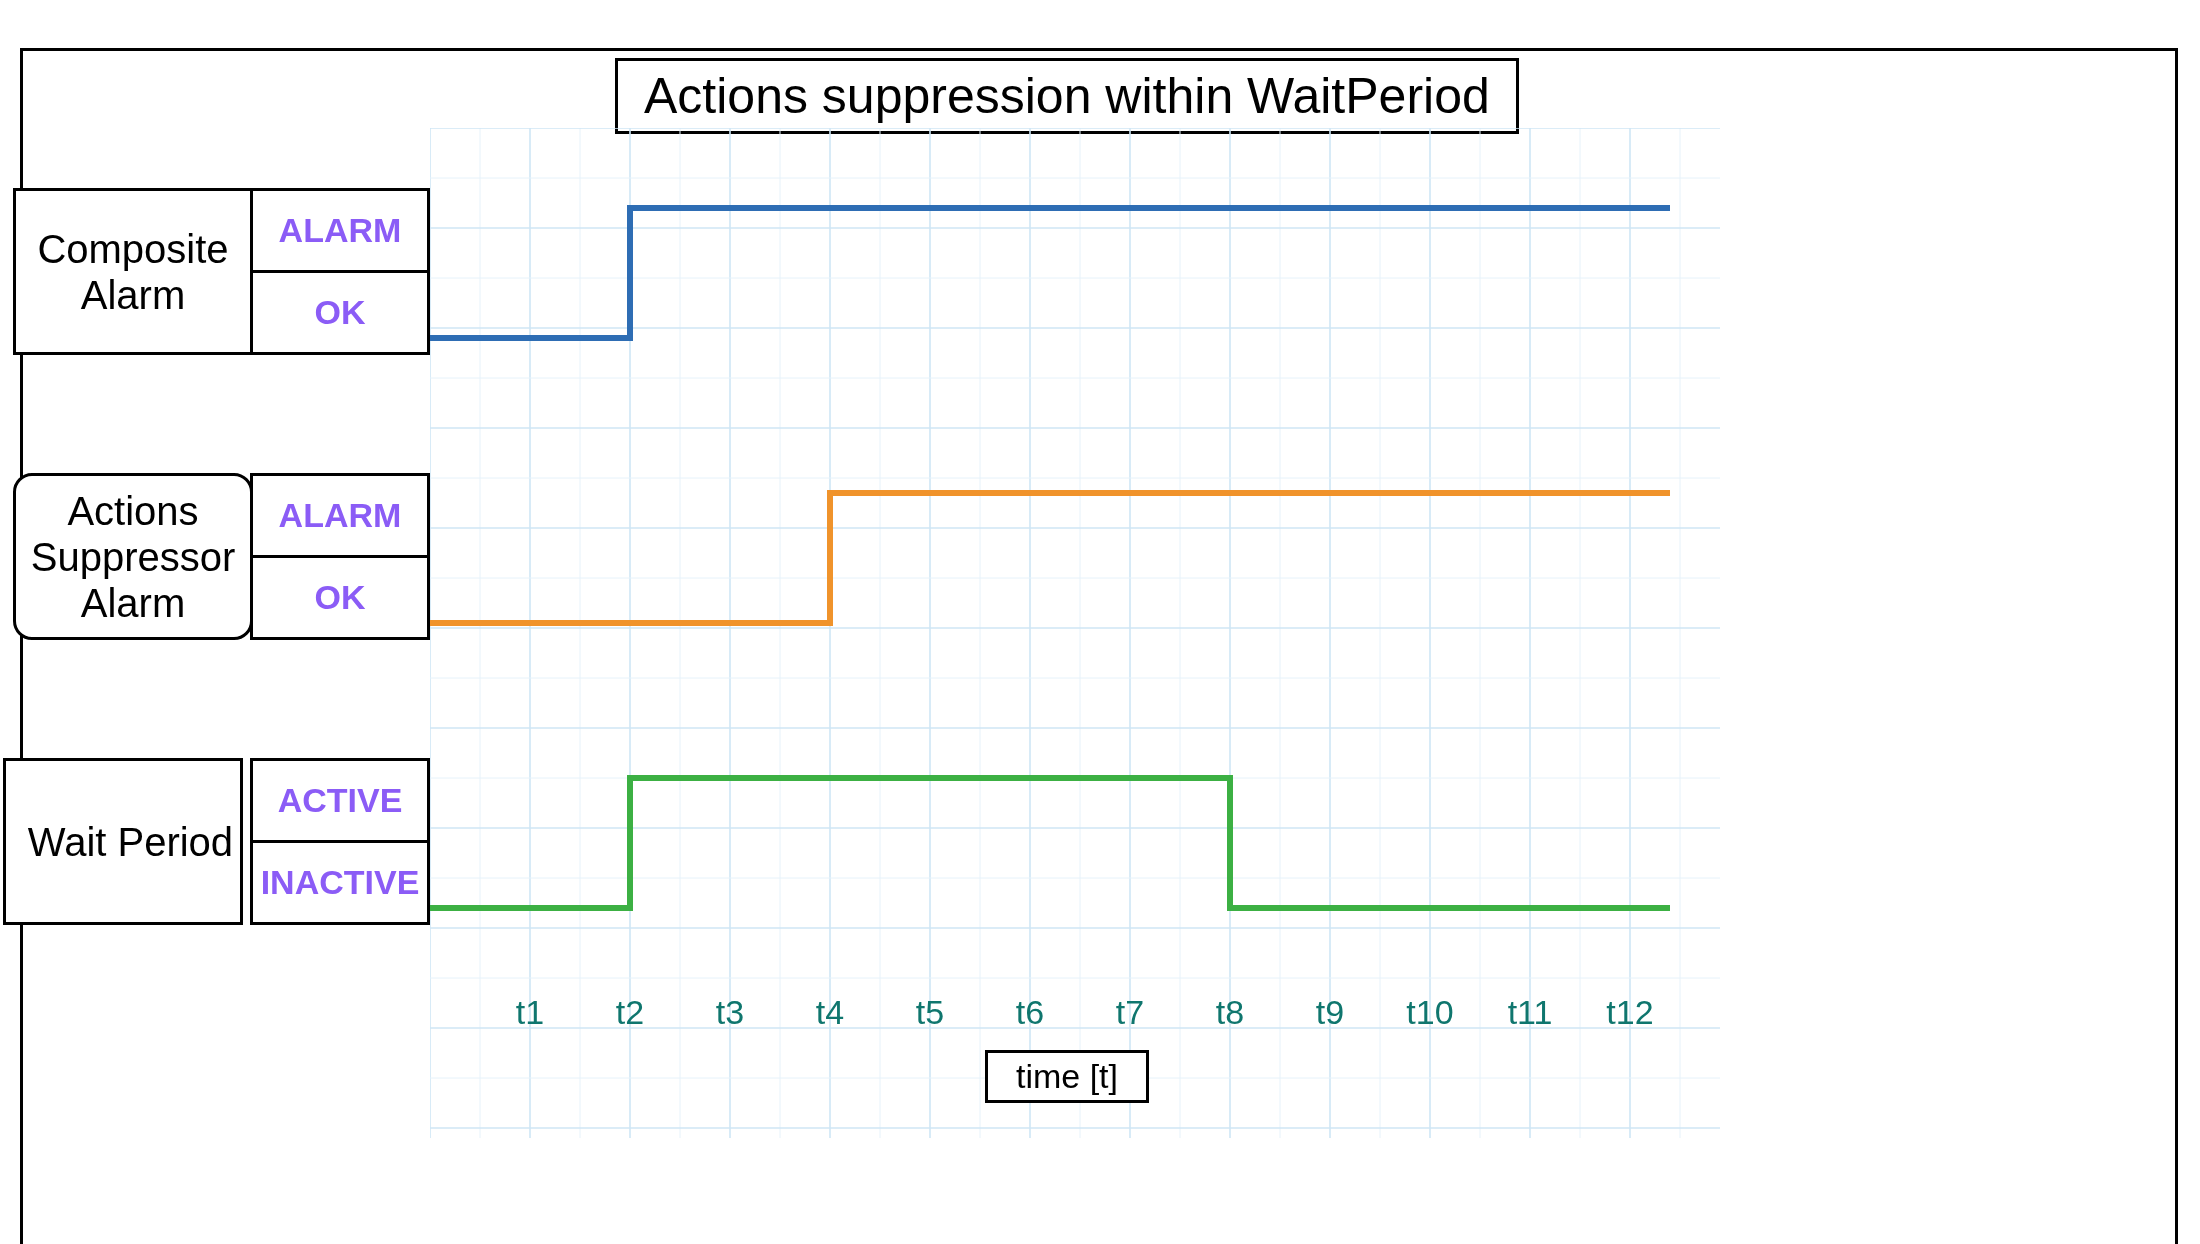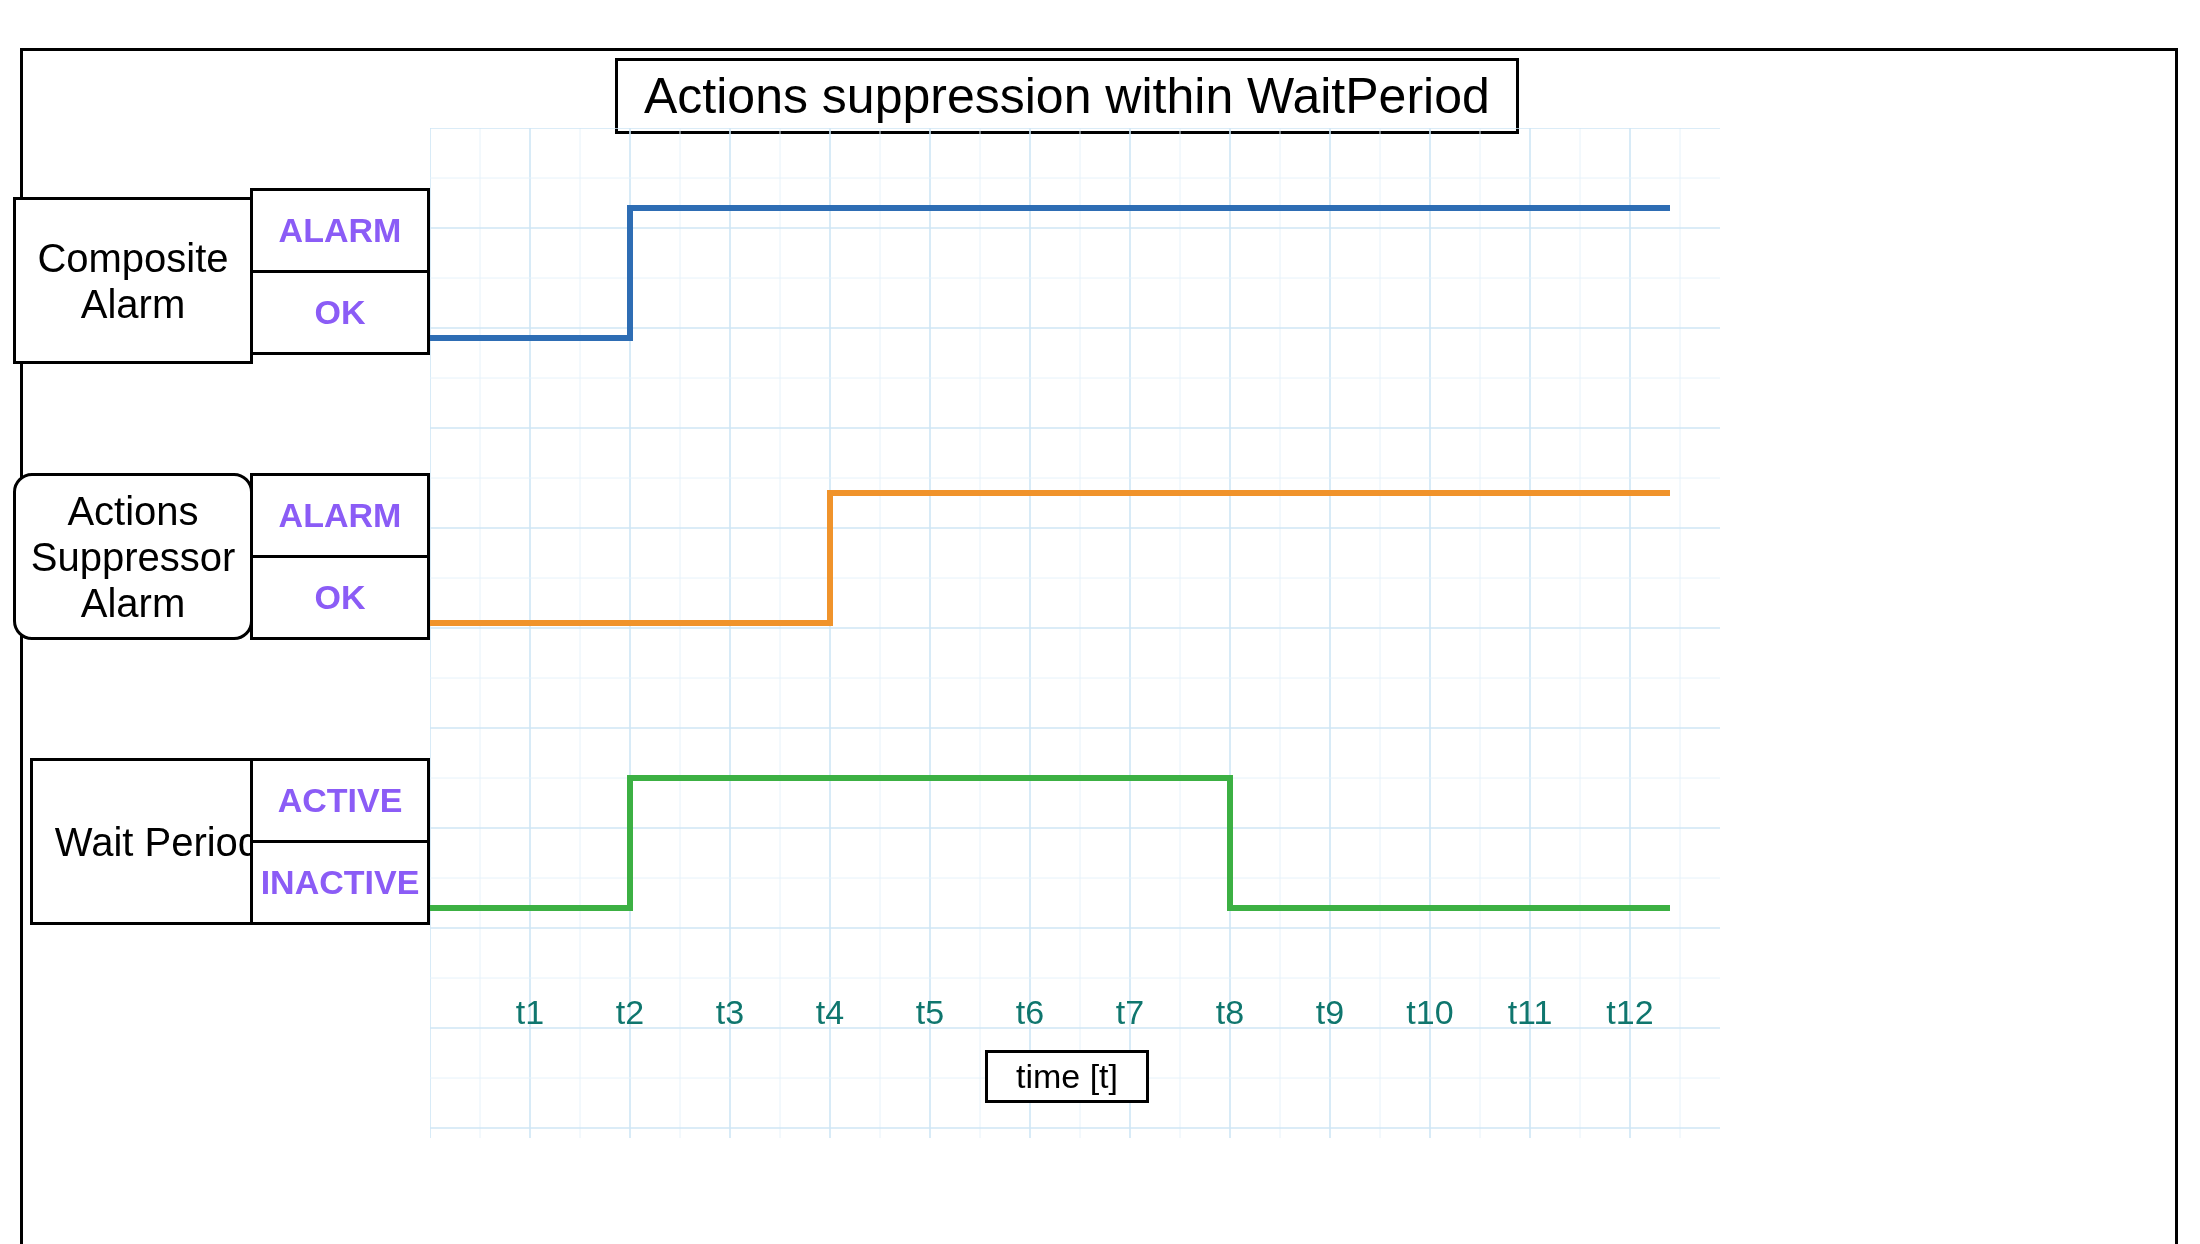--- a/index.html
+++ b/index.html
@@ -76,31 +76,31 @@
         <path d="M 0 210 L 200 210 L 200 80 L 1240 80" fill="none" stroke="#2e6db4" stroke-width="6" stroke-linejoin="miter" stroke-linecap="butt"></path>
         <path d="M 0 495 L 400 495 L 400 365 L 1240 365" fill="none" stroke="#f0932b" stroke-width="6" stroke-linejoin="miter" stroke-linecap="butt"></path>
         <path d="M 0 780 L 200 780 L 200 650 L 800 650 L 800 780 L 1240 780" fill="none" stroke="#3cb043" stroke-width="6" stroke-linejoin="miter" stroke-linecap="butt"></path>
       </svg>
   </div>
 
   <div class="xaxis-label-box" id="xAxisBox" style="left: 985px; top: 1022px;">time [t]</div>
 
   <div id="legends">
       <div class="legend-group">
-        <div class="legend-title" style="left: 13px; top: 169px; width: 240px; height: 167px;">Composite Alarm</div>
+        <div class="legend-title" style="left: 13px; top: 160px; width: 240px; height: 167px;">Composite Alarm</div>
         <div class="legend-state" style="left: 250px; top: 160px; width: 180px; height: 85px;">ALARM</div>
         <div class="legend-state" style="left: 250px; top: 242px; width: 180px; height: 85px;">OK</div>
       </div>
       <div class="legend-group">
         <div class="legend-title" style="left: 13px; top: 445px; width: 240px; height: 167px; border-radius: 19px;">Actions Suppressor Alarm</div>
         <div class="legend-state" style="left: 250px; top: 445px; width: 180px; height: 85px;">ALARM</div>
         <div class="legend-state" style="left: 250px; top: 527px; width: 180px; height: 85px;">OK</div>
       </div>
       <div class="legend-group">
-        <div class="legend-title" style="left: 30px; top: 730px; width: 240px; height: 167px; padding-left: 15px;">Wait Period</div>
+        <div class="legend-title" style="left: 3px; top: 730px; width: 240px; height: 167px; padding-left: 15px;">Wait Period</div>
         <div class="legend-state" style="left: 250px; top: 730px; width: 180px; height: 85px;">ACTIVE</div>
         <div class="legend-state" style="left: 250px; top: 812px; width: 180px; height: 85px;">INACTIVE</div>
       </div>
     </div>
 <div class="tick-label" style="left: 530px; top: 965px;">t1</div>
     <div class="tick-label" style="left: 630px; top: 965px;">t2</div>
     <div class="tick-label" style="left: 730px; top: 965px;">t3</div>
     <div class="tick-label" style="left: 830px; top: 965px;">t4</div>
     <div class="tick-label" style="left: 930px; top: 965px;">t5</div>
     <div class="tick-label" style="left: 1030px; top: 965px;">t6</div>

